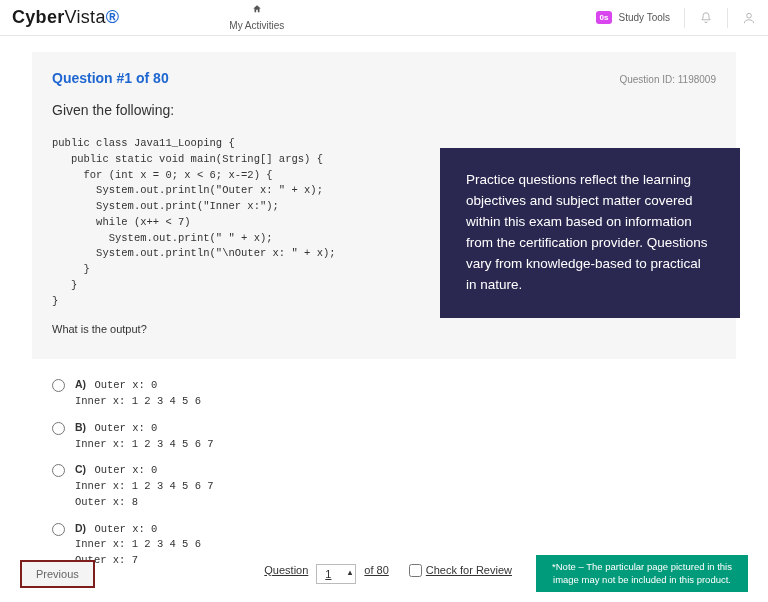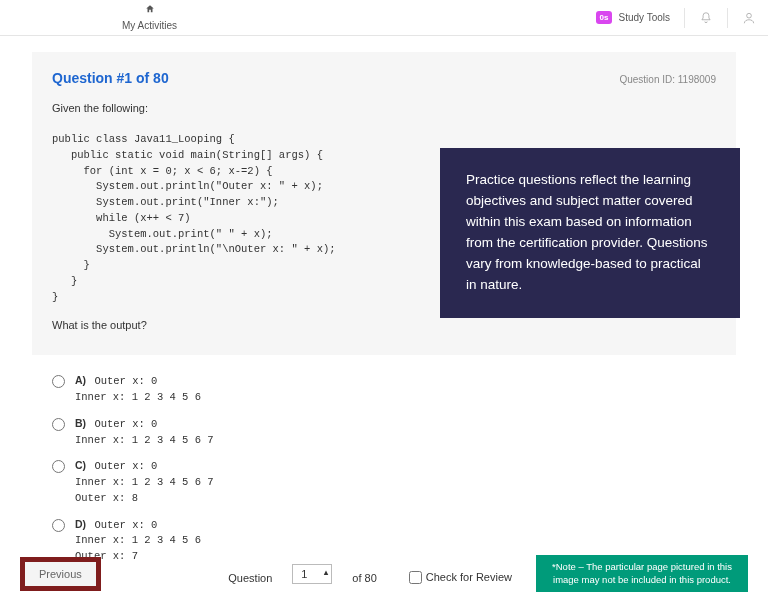--- a/index.html
+++ b/index.html
@@ -64,21 +64,21 @@
     position: relative;
   }
   .q-header {
     display: flex;
     justify-content: space-between;
     align-items: baseline;
     margin-bottom: 16px;
   }
   .q-title { color: #1e66d0; font-weight: 700; font-size: 14px; }
   .q-id { color: #888; font-size: 10px; }
-  .q-prompt { font-size: 11px; margin-bottom: 8px; color: #333; }
+  .q-prompt { font-size: 14px; margin-bottom: 8px; color: #333; }
   .code-block {
     font-family: "Courier New", monospace;
     font-size: 10.5px;
     line-height: 1.5;
     color: #333;
     white-space: pre;
     margin-bottom: 14px;
     margin-top: 18px;
   }
   .q-tail { font-size: 11px; color: #333; }
@@ -112,34 +112,35 @@
     position: absolute;
     bottom: 10px;
     left: 0;
     right: 0;
     padding: 0 20px;
     display: flex;
     align-items: center;
     gap: 10px;
   }
   .btn-prev {
-    border: 5px solid #7f1d1d;
+    border: 2px solid #7f1d1d;
     background: #f4f4f4;
     color: #666;
     padding: 6px 14px;
     font-size: 11px;
     cursor: pointer;
   }
   .footer-center {
     margin-left: auto;
     display: flex;
-    align-items: flex-end;
-    gap: 20px;
+    align-items: flex-start;
+    gap: 8px;
     font-size: 11px;
     color: #333;
+    text-decoration: underline;
   }
   .q-select {
     border: 1px solid #bbb;
     padding: 3px 14px 3px 8px;
     font-size: 11px;
     position: relative;
     background: #fff;
     min-width: 40px;
   }
   .q-select::after {
@@ -159,20 +160,23 @@
     line-height: 1.3;
     padding: 6px 10px;
     text-align: center;
     width: 212px;
   }
 </style>
 </head>
 <body>
 
 <div class="header">
+  <div class="logo">
+    <span class="bold">Cyber</span><span>Vista</span><span class="mark">®</span>
+  </div>
   <div class="nav-center">
     <svg class="home-icon" viewBox="0 0 24 24">
         <path d="M12 3l9 8h-3v9h-4v-6h-4v6H6v-9H3z"></path>
       </svg>
     <span>My Activities</span>
   </div>
   <div class="nav-right">
     <div style="display:flex;align-items:center;gap:6px;">
       <span class="tools-badge">0s</span>
       <span>Study Tools</span>

